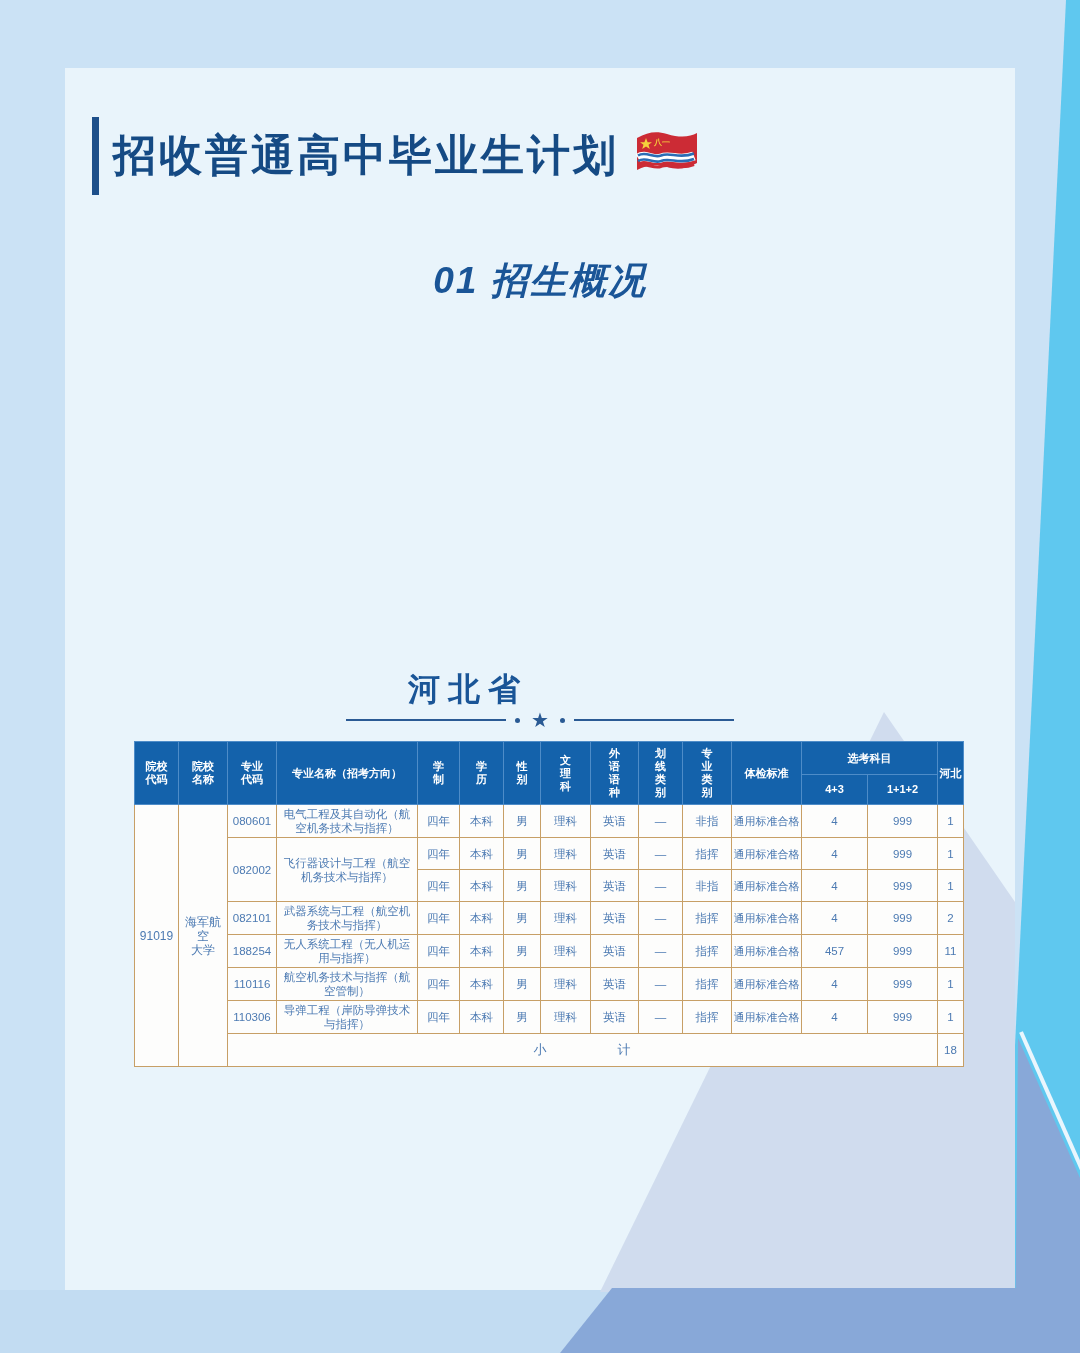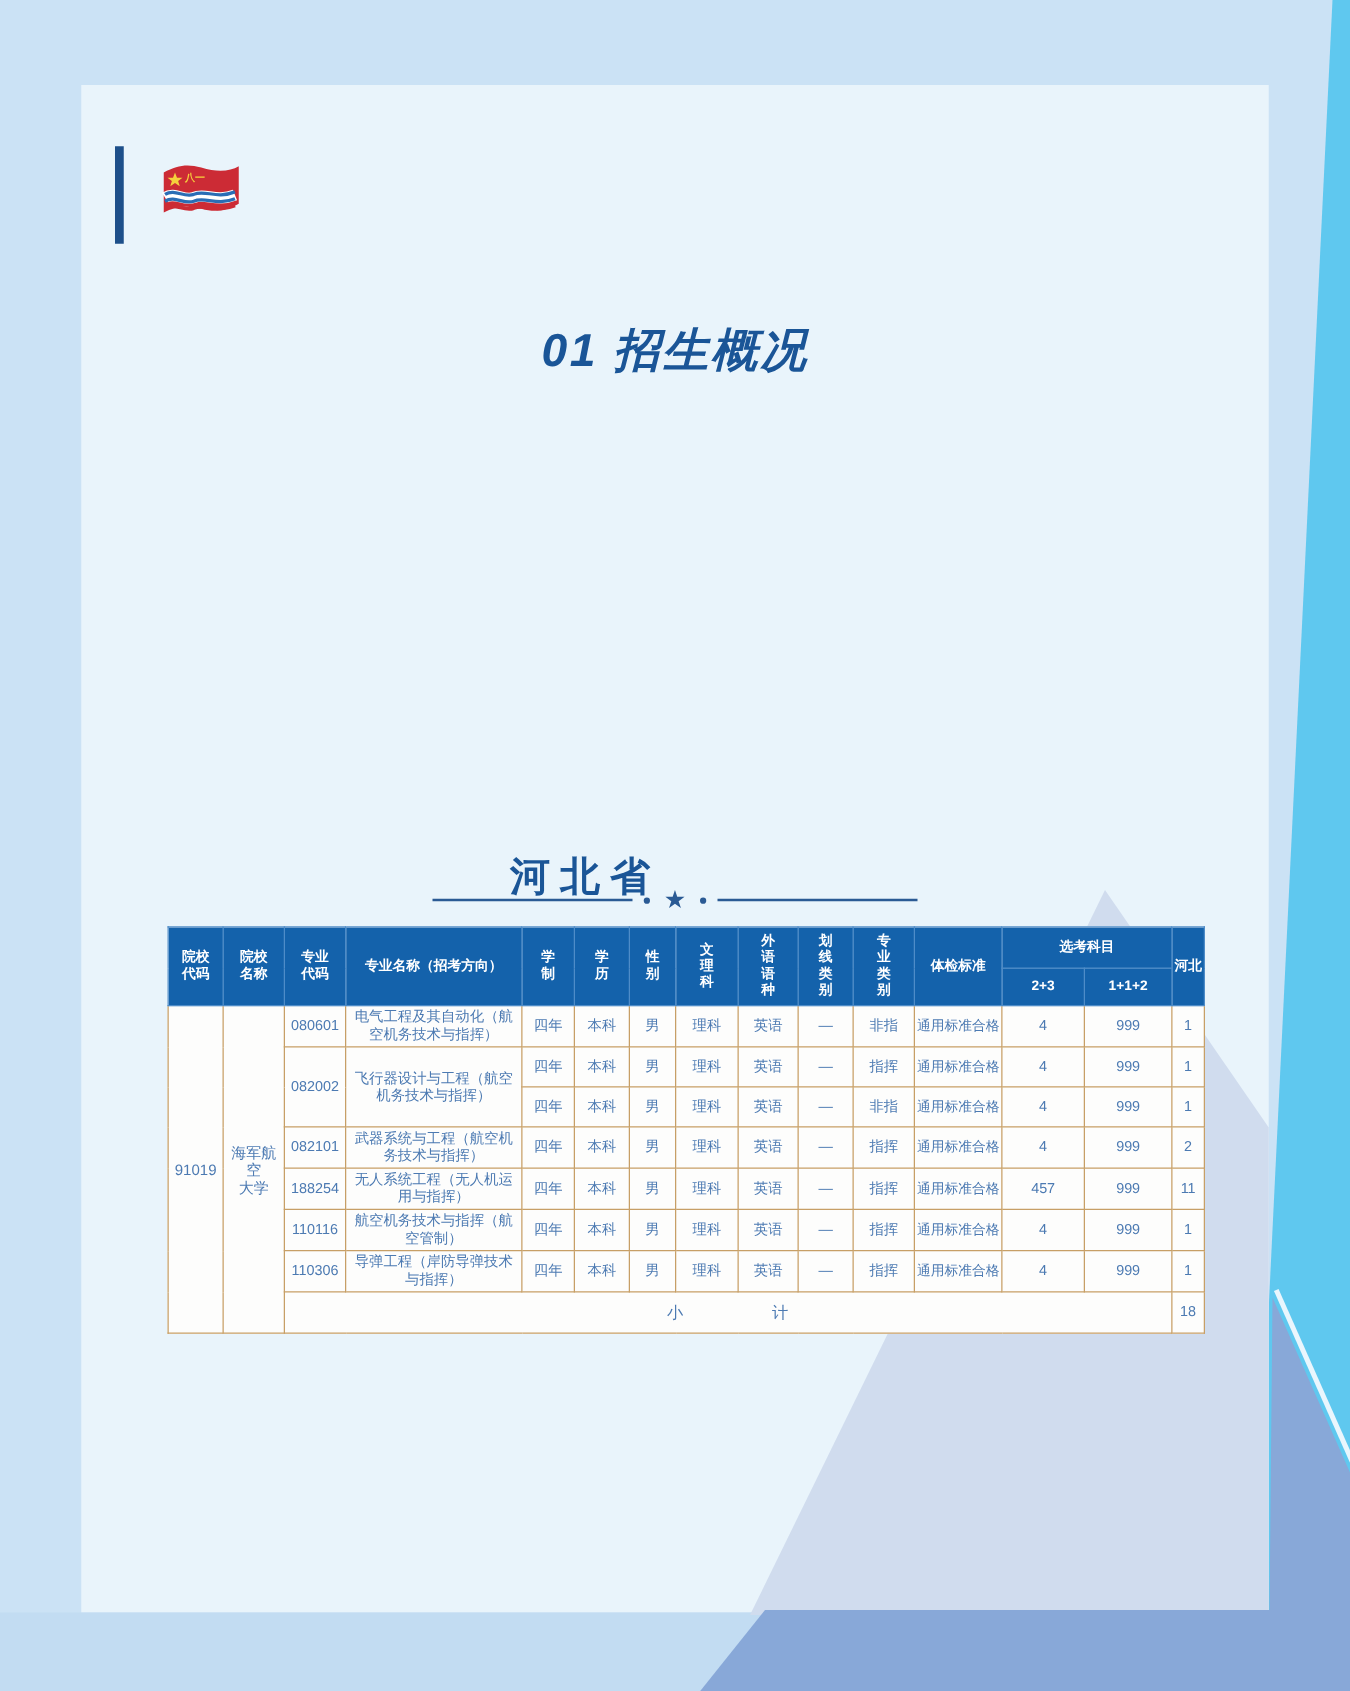--- a/index.html
+++ b/index.html
@@ -25,21 +25,21 @@
   
   .h-sec{
     position:absolute;left:0;width:1080px;text-align:center;
     font-style:italic;font-weight:bold;color:#1a5597;font-size:37px;
     letter-spacing:2px;white-space:pre;
   }
   .h1{top:256px;}
   .h2{top:578px;}
   .province{
     position:absolute;left:0;top:668px;width:936px;text-align:center;
-    font-weight:bold;color:#1a5597;font-size:32px;letter-spacing:8px;white-space:pre;margin-top:12px;
+    font-weight:bold;color:#1a5597;font-size:32px;letter-spacing:8px;white-space:pre;
   }
   
   .body-copy{
     position:absolute;left:168px;top:326px;width:762px;
     font-size:21px;line-height:46px;color:#2b4866;text-align:justify;
   }
   .body-copy p{margin:0;text-indent:2em;}
   
   .divider{
     position:absolute;left:0;top:710px;width:1080px;height:20px;
@@ -83,20 +83,21 @@
   <svg class="deco" width="1080" height="1353">
     <polygon points="0,1290 612,1290 560,1353 0,1353" fill="#c2dcf2"></polygon>
     <polygon points="884,712 600,1292 1015,1292 1015,902" fill="#d0dcee"></polygon>
     <polygon points="1018,1038 1080,1178 1080,1353 1015,1353" fill="#88a8d8"></polygon>
     <polygon points="612,1288 1080,1288 1080,1353 560,1353" fill="#88a8d8"></polygon>
     <line x1="1021" y1="1032" x2="1083" y2="1172" stroke="#eaf6fd" stroke-width="4"></line>
   </svg>
 
   <div class="title-wrap">
     <div class="title-bar"></div>
+    <div class="main-title">招收普通高中毕业生计划</div>
     <svg class="flag" width="68" height="54" viewBox="0 0 68 54">
       <path d="M4,9 C15,3 23,2 34,5 C47,9 57,8 64,4 L64,34 C53,40 45,41 34,38 C23,35 13,36 4,41 Z" fill="#cc2b35"></path>
       <polygon points="13,9 14.6,13.2 19,13.2 15.5,15.8 16.8,20 13,17.4 9.2,20 10.5,15.8 7,13.2 11.4,13.2" fill="#f5d03c"></polygon>
       <text x="21" y="16" font-size="8" fill="#f5d03c" font-weight="bold">八一</text>
       <path d="M5,29 C13,24 20,32 28,29 C37,25 46,33 61,27" stroke="#ffffff" stroke-width="9" fill="none"></path>
       <path d="M5,26.5 C13,21.5 20,29.5 28,26.5 C37,22.5 46,30.5 61,24.5" stroke="#2a6db5" stroke-width="2.6" fill="none"></path>
       <path d="M5,32 C13,27 20,35 28,32 C37,28 46,36 61,30" stroke="#2a6db5" stroke-width="2.6" fill="none"></path>
       <path d="M5,37.5 C13,32.5 20,40.5 28,37.5 C37,33.5 46,41.5 61,35.5" stroke="#cc2b35" stroke-width="3" fill="none"></path>
     </svg>
   </div>
@@ -160,21 +161,21 @@
 别</th>
         <th rowspan="2">专
 业
 类
 别</th>
         <th rowspan="2">体检标准</th>
         <th colspan="2">选考科目</th>
         <th rowspan="2">河北</th>
       </tr>
       <tr style="height:30px">
-        <th>2+3</th>
+        <th>4+3</th>
         <th>1+1+2</th>
       </tr>
 
       <tr style="height:32px">
         <td rowspan="8" class="college">91019</td>
         <td rowspan="8" class="college">海军航空
 大学</td>
         <td>080601</td>
         <td class="nm">电气工程及其自动化（航空机务技术与指挥）</td>
         <td>四年</td>

